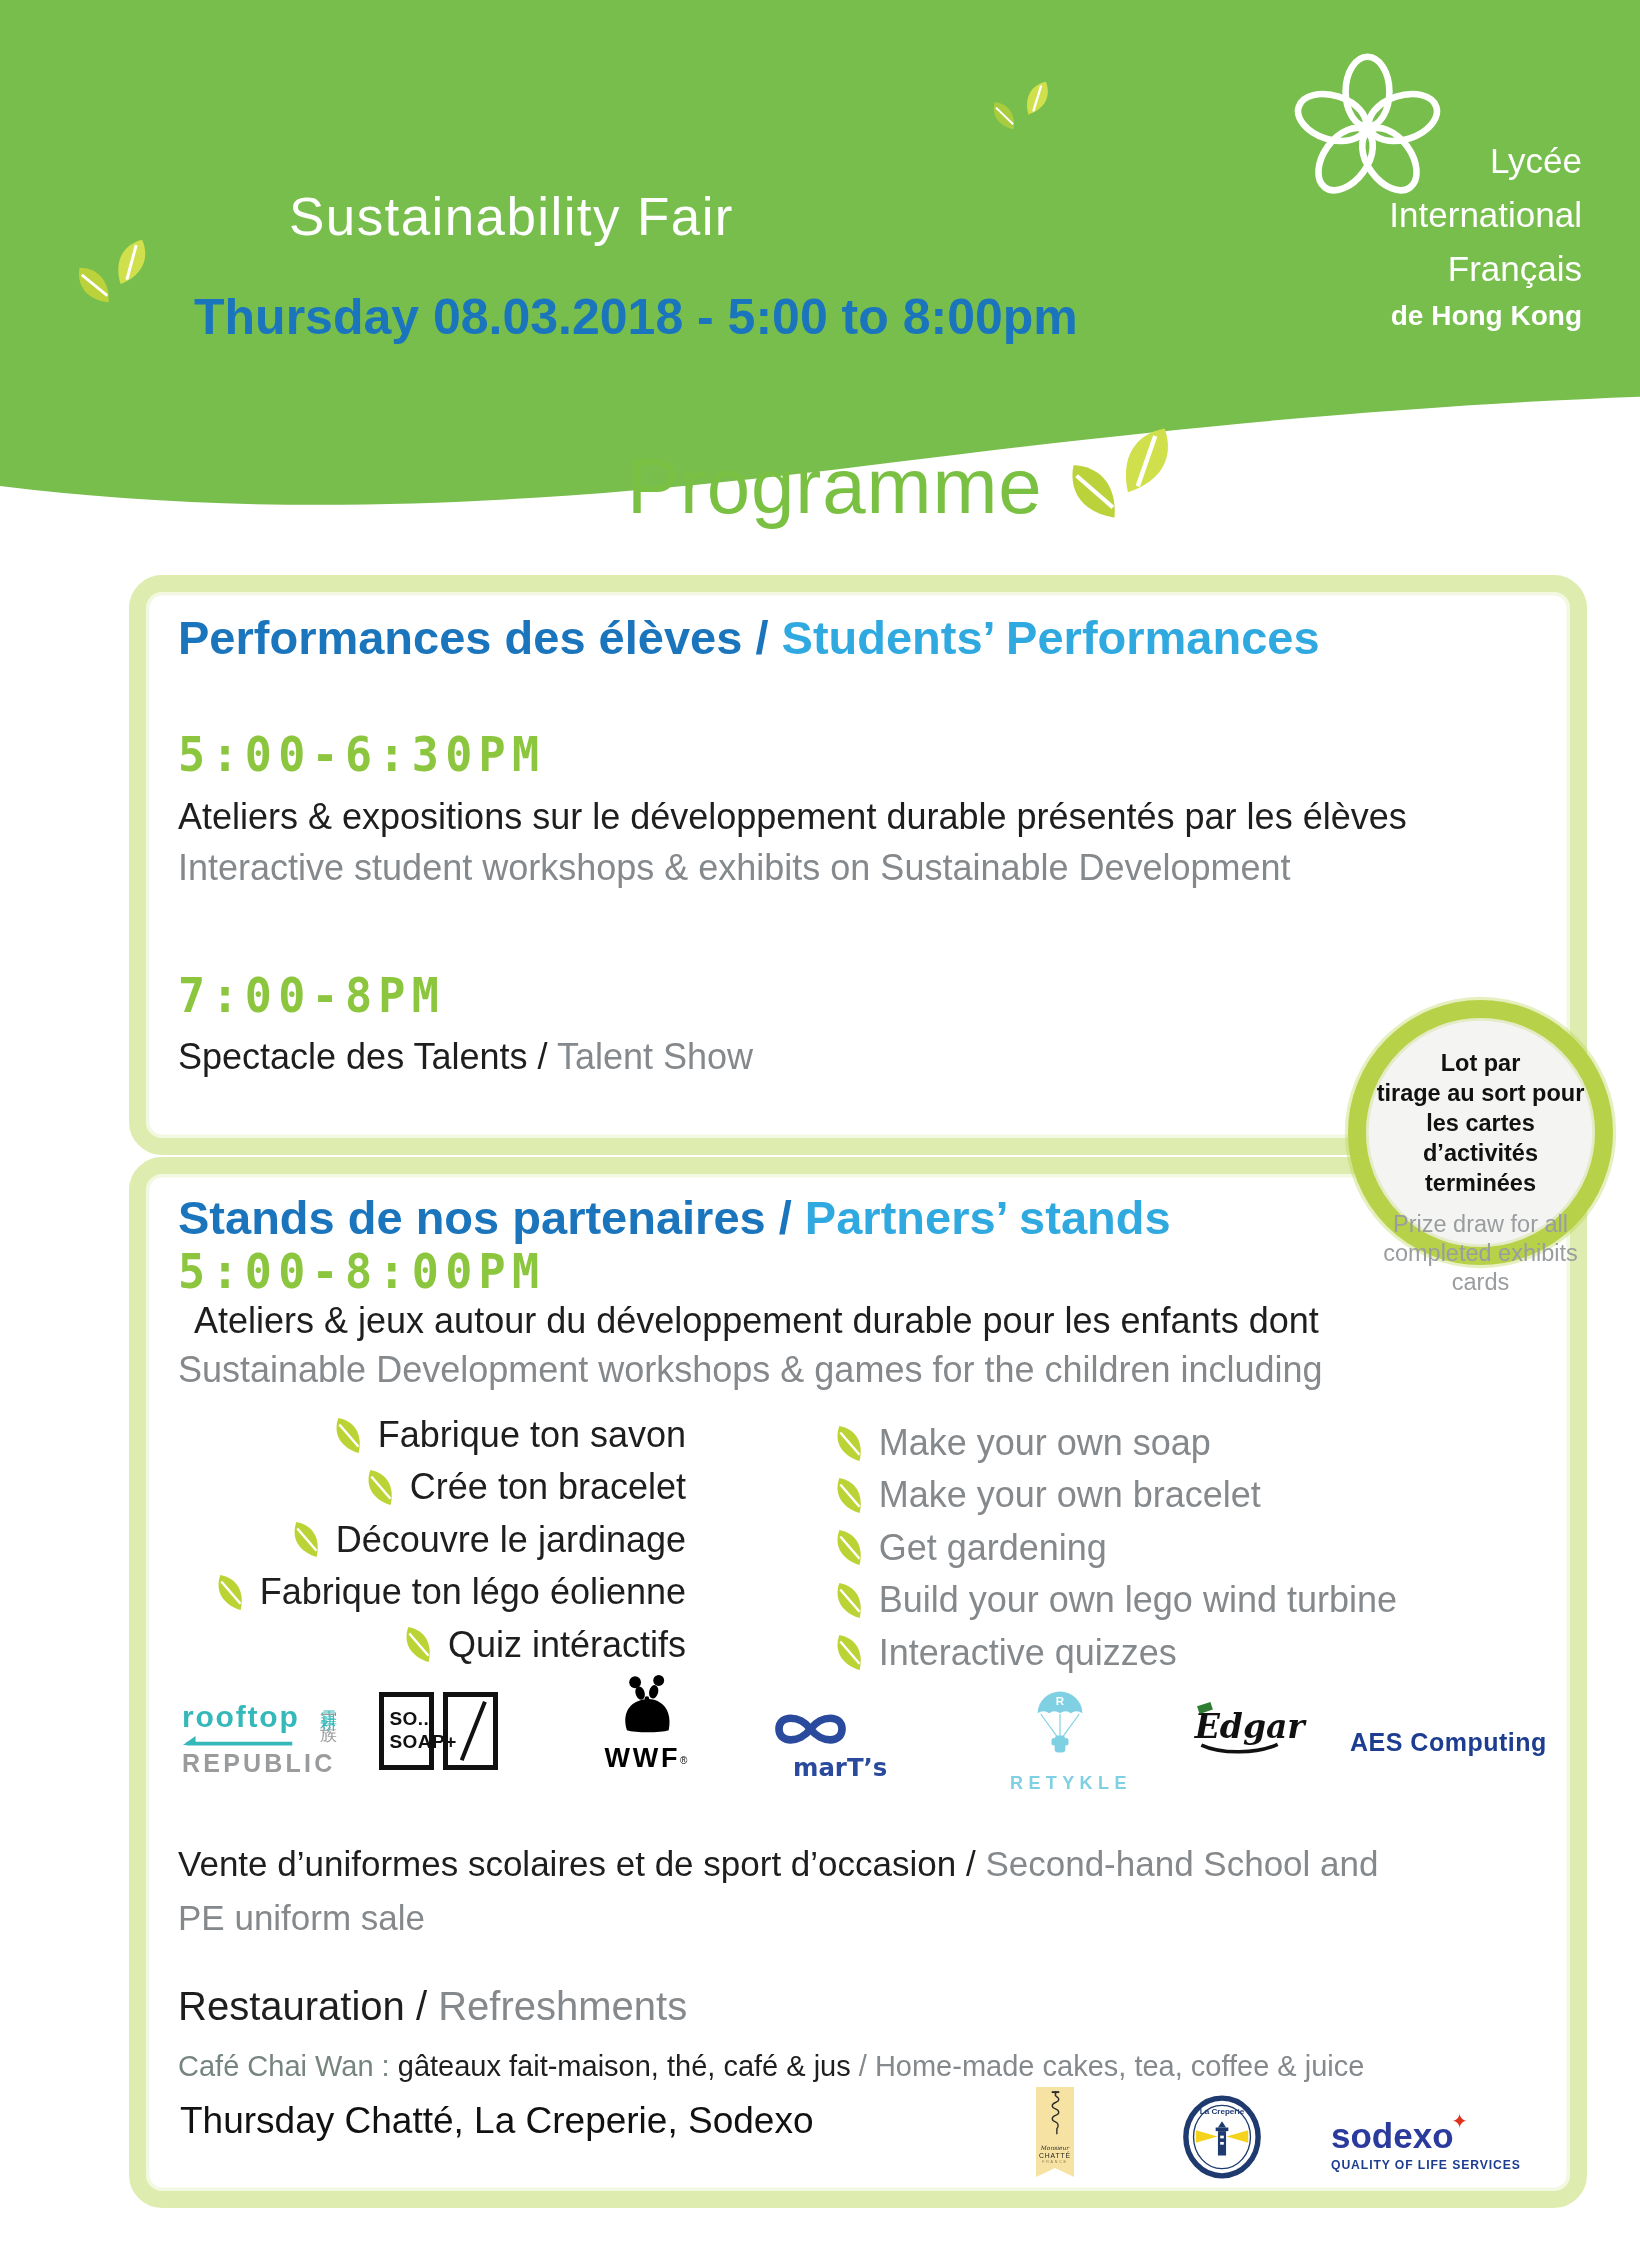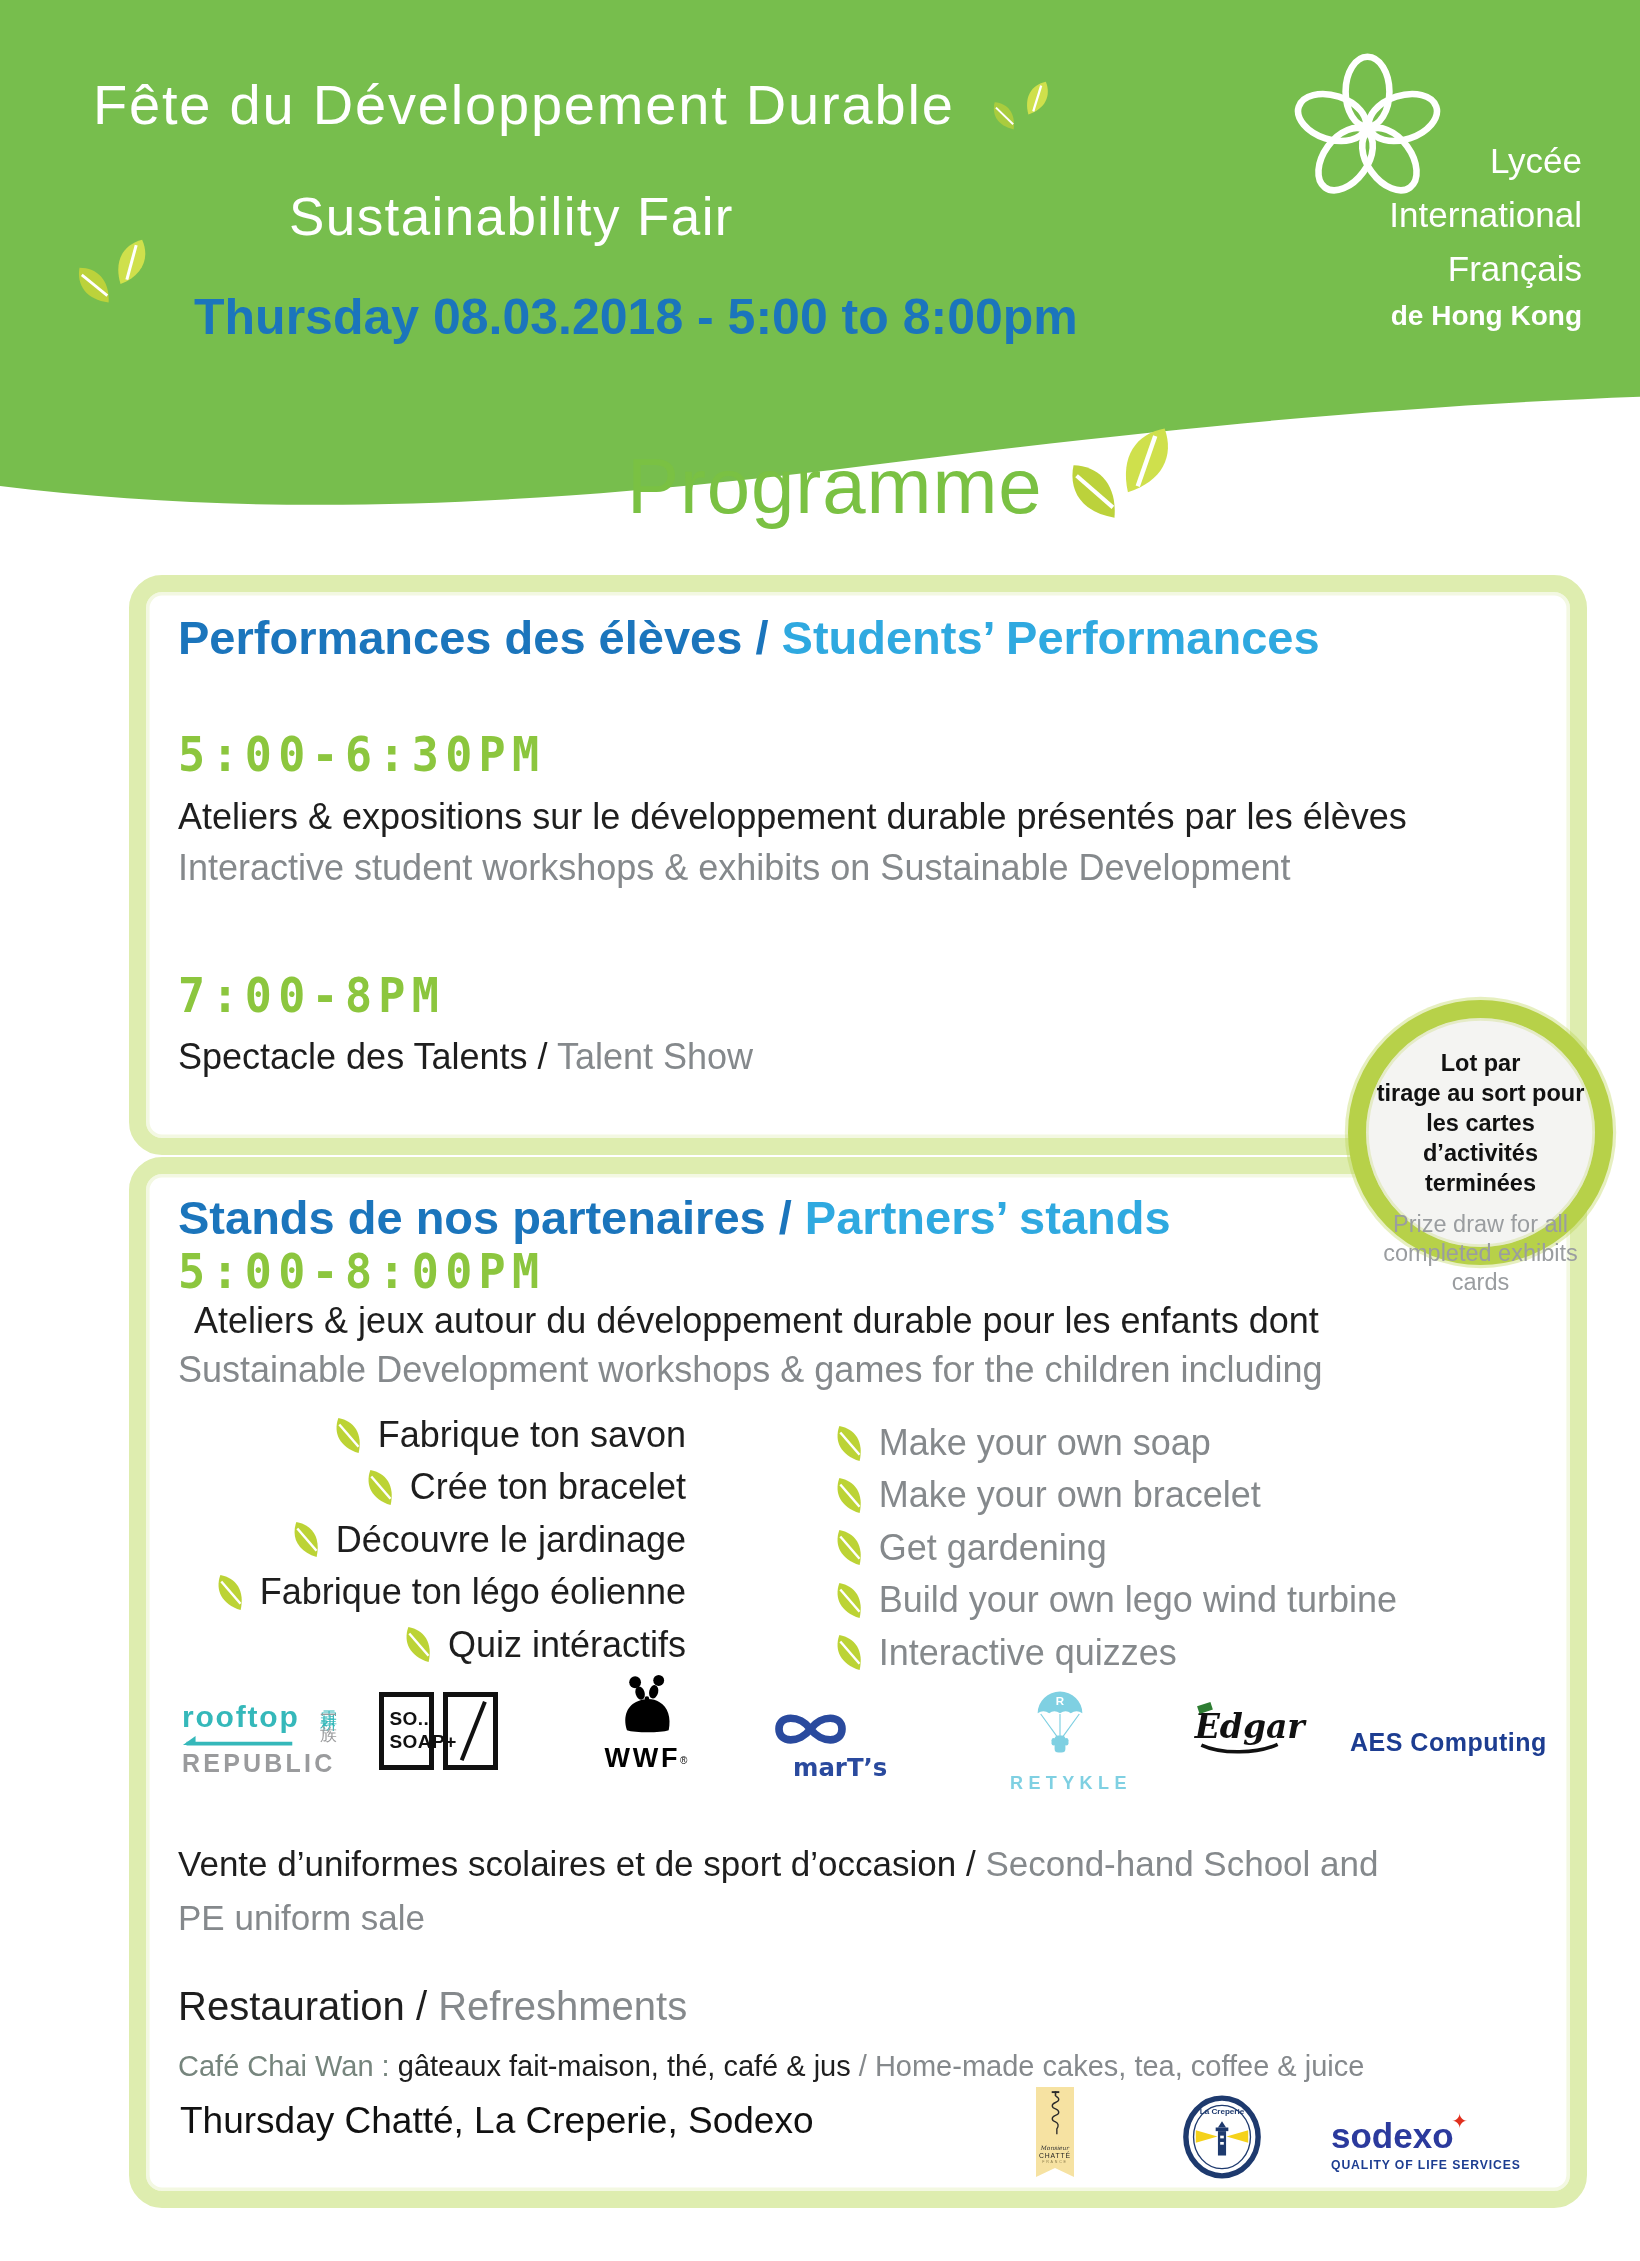--- a/index.html
+++ b/index.html
@@ -119,21 +119,20 @@
     <g transform="translate(5 70) rotate(-40 50 70) scale(0.92)">
         <use href="#leafP" xlink:href="#leafP" fill="#BCD23B"></use>
         <use href="#veinP" xlink:href="#veinP"></use>
       </g>
     <g transform="translate(98 6) rotate(26 50 70)">
         <use href="#leafP" xlink:href="#leafP" fill="#CFE04C"></use>
         <use href="#veinP" xlink:href="#veinP"></use>
       </g>
   </svg>
 
-  <div class="title-fr">Fête du Développement Durable</div>
   <svg class="deco-title" viewBox="0 0 230 230">
     <g transform="translate(10 60) rotate(-35 50 70) scale(0.8)">
         <use href="#leafP" xlink:href="#leafP" fill="#A9CC3E"></use>
         <use href="#veinP" xlink:href="#veinP"></use>
       </g>
     <g transform="translate(100 6) rotate(28 50 70) scale(0.9)">
         <use href="#leafP" xlink:href="#leafP" fill="#CFE04C"></use>
         <use href="#veinP" xlink:href="#veinP"></use>
       </g>
   </svg>

